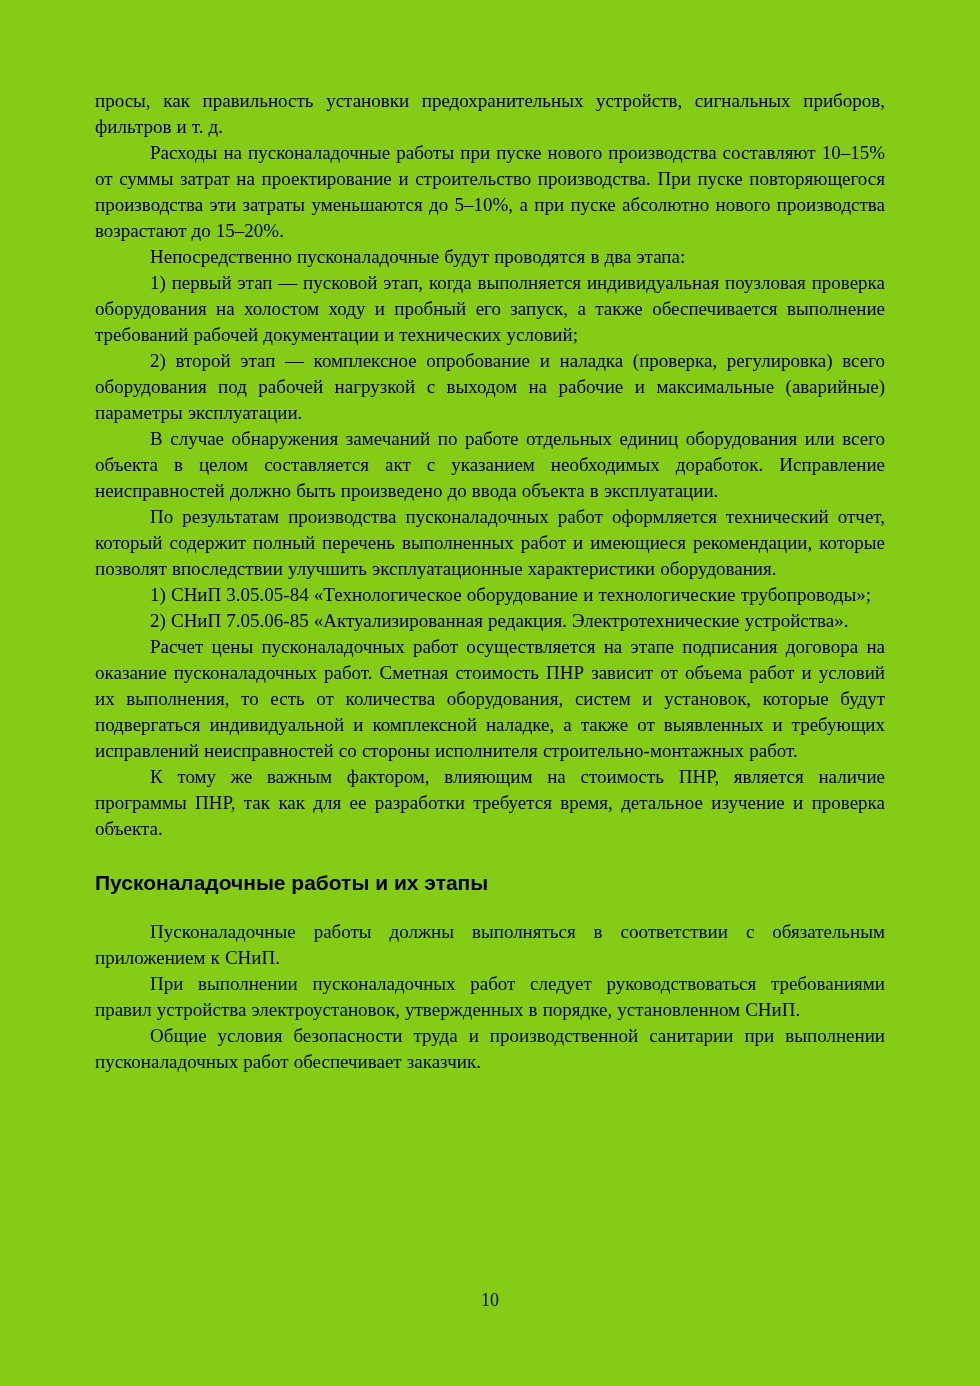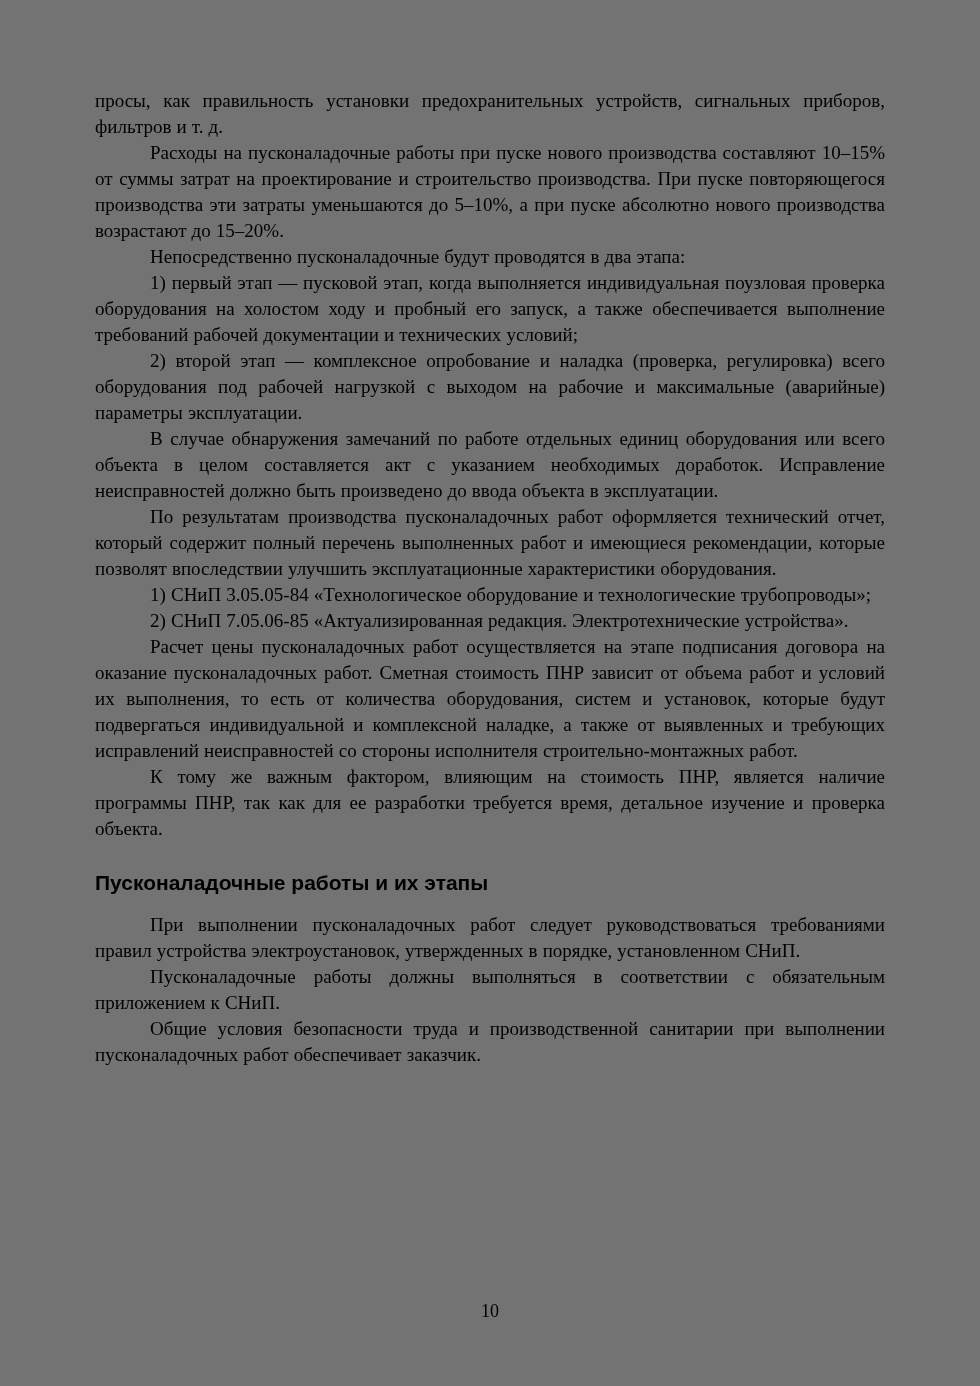--- a/index.html
+++ b/index.html
@@ -13,45 +13,45 @@
     font-family: "Liberation Serif", serif;
     color: #000000;
     -webkit-font-smoothing: antialiased;
   }
   .page {
     position: relative;
     box-sizing: border-box;
     width: 980px;
     height: 1386px;
     padding: 88px 95px 48px 95px;
-    background: #737373;
+    background: #84cc16;
     overflow: hidden;
   }
   .para {
     margin: 0;
     font-size: 19px;
     line-height: 26px;
     text-align: justify;
     text-indent: 55px;
     word-spacing: 0.02em;
   }
   .para.no-indent {
     text-indent: 0;
   }
   .section-heading {
     font-family: "Liberation Sans", sans-serif;
     font-weight: 700;
     font-size: 21px;
     line-height: 26px;
-    margin: 28px 0 16px 0;
+    margin: 28px 0 23px 0;
     text-align: left;
   }
   .page-number {
     position: absolute;
-    bottom: 64px;
+    bottom: 75px;
     left: 0;
     width: 100%;
     text-align: center;
     font-size: 18px;
     line-height: 22px;
   }
 </style>
 </head>
 <body>
 
@@ -64,19 +64,19 @@
   <p class="para">2) второй этап — комплексное опробование и наладка (проверка, регулировка) всего оборудования под рабочей нагрузкой с выходом на рабочие и максимальные (аварийные) параметры эксплуатации.</p>
   <p class="para">В случае обнаружения замечаний по работе отдельных единиц оборудования или всего объекта в целом составляется акт с указанием необходимых доработок. Исправление неисправностей должно быть произведено до ввода объекта в эксплуатации.</p>
   <p class="para">По результатам производства пусконаладочных работ оформляется технический отчет, который содержит полный перечень выполненных работ и имеющиеся рекомендации, которые позволят впоследствии улучшить эксплуатационные характеристики оборудования.</p>
   <p class="para">1) СНиП 3.05.05-84 «Технологическое оборудование и технологические трубопроводы»;</p>
   <p class="para">2) СНиП 7.05.06-85 «Актуализированная редакция. Электротехнические устройства».</p>
   <p class="para">Расчет цены пусконаладочных работ осуществляется на этапе подписания договора на оказание пусконаладочных работ. Сметная стоимость ПНР зависит от объема работ и условий их выполнения, то есть от количества оборудования, систем и установок, которые будут подвергаться индивидуальной и комплексной наладке, а также от выявленных и требующих исправлений неисправностей со стороны исполнителя строительно-монтажных работ.</p>
   <p class="para">К тому же важным фактором, влияющим на стоимость ПНР, является наличие программы ПНР, так как для ее разработки требуется время, детальное изучение и проверка объекта.</p>
 
   <h2 class="section-heading">Пусконаладочные работы и их этапы</h2>
 
+  <p class="para">Пусконаладочные работы должны выполняться в соответствии с обязательным приложением к СНиП.</p>
   <p class="para">При выполнении пусконаладочных работ следует руководствоваться требованиями правил устройства электроустановок, утвержденных в порядке, установленном СНиП.</p>
-  <p class="para">Пусконаладочные работы должны выполняться в соответствии с обязательным приложением к СНиП.</p>
   <p class="para">Общие условия безопасности труда и производственной санитарии при выполнении пусконаладочных работ обеспечивает заказчик.</p>
 
   <div class="page-number">10</div>
 
 </div>
 
 </body></html>

